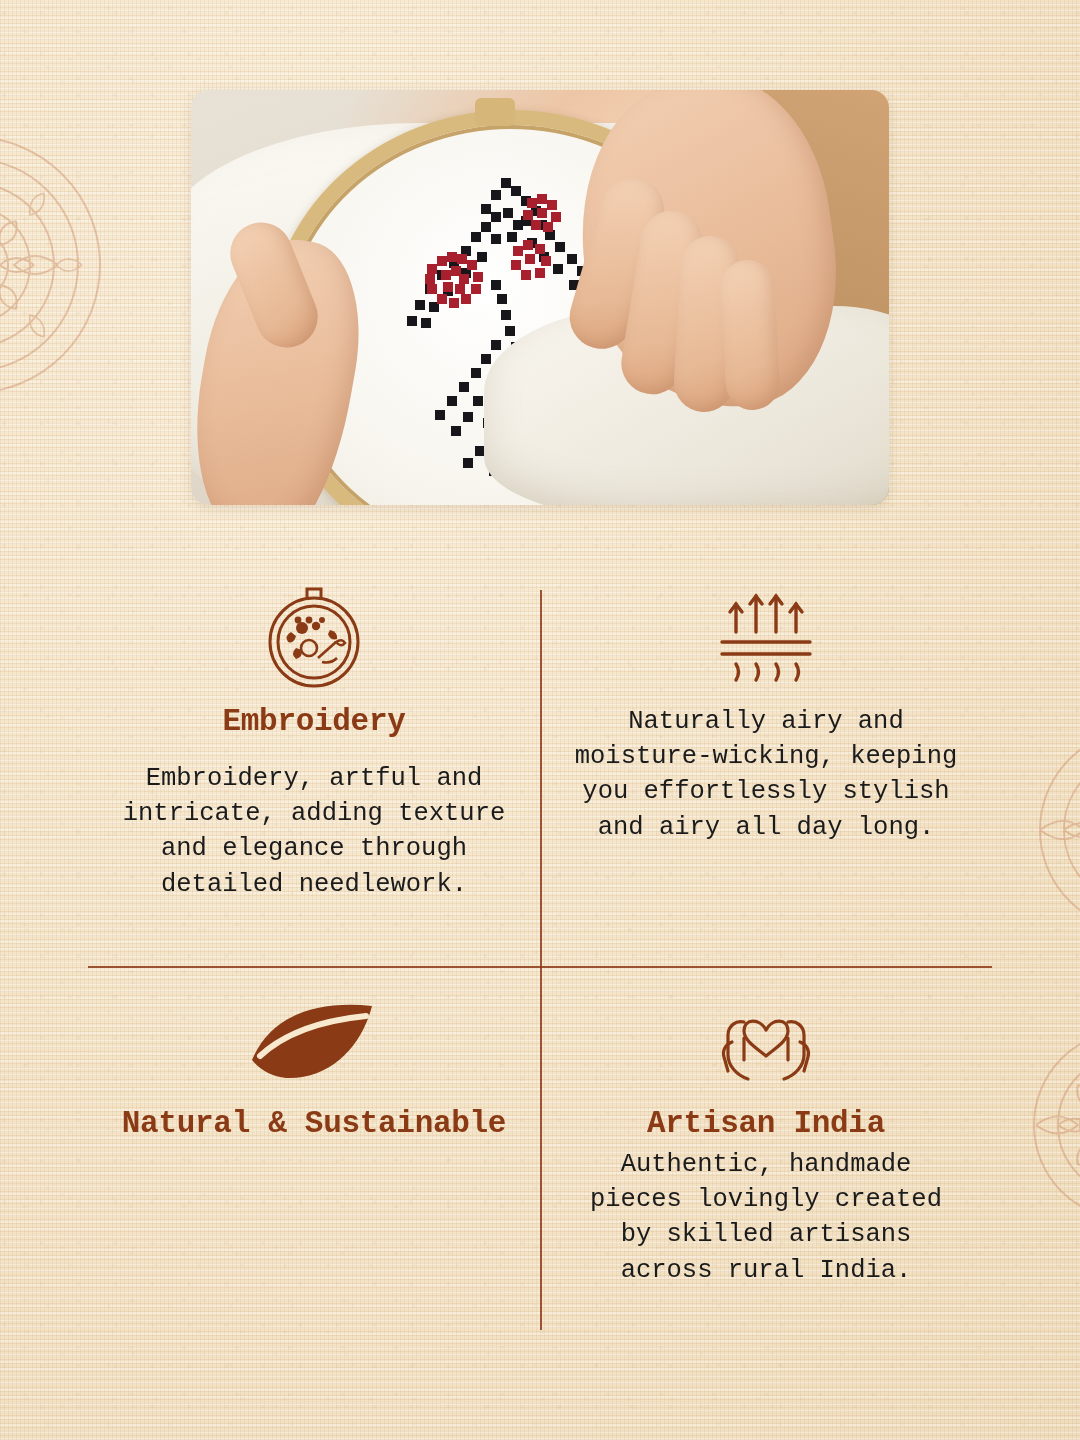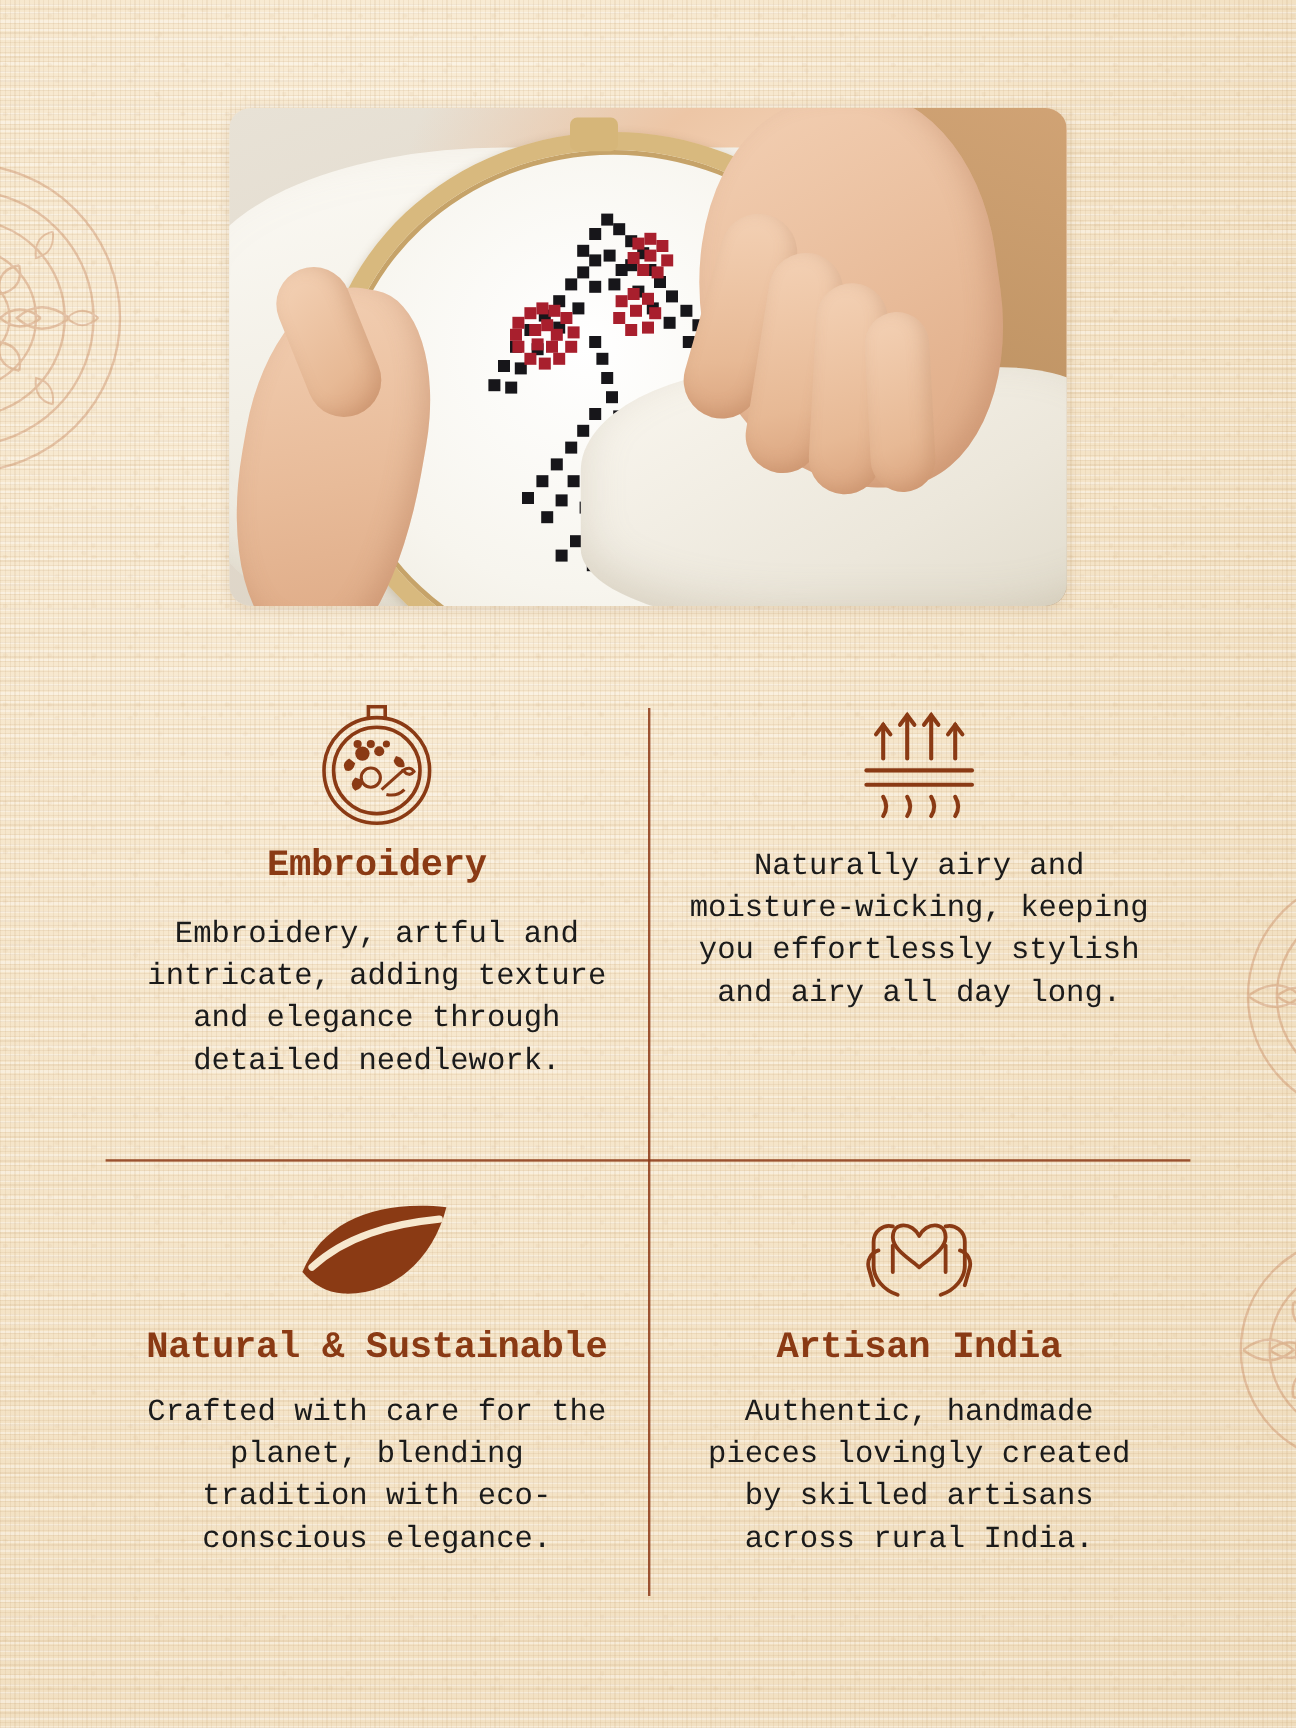--- a/index.html
+++ b/index.html
@@ -226,21 +226,21 @@
   }
   .cell p {
     margin: 0;
     font-size: 25.5px;
     line-height: 1.38;
     color: #1b1b1b;
     text-align: center;
     max-width: 390px;
   }
   .cell.r2 { padding-top: 28px; }
-  .cell.r2 h3 { margin-bottom: 18px; }
+  .cell.r2 h3 { margin-bottom: 6px; }
 </style>
 </head>
 <body>
 
 <div class="bg-base"></div>
 <div class="bg-noise"></div>
 
 <div class="mandala left">
   <svg width="260" height="290" viewBox="0 0 260 290" fill="none" stroke="currentColor" stroke-width="2">
     <circle cx="90" cy="145" r="36"></circle>
@@ -519,21 +519,20 @@
 
   <div class="cell r2">
     <div class="icon">
       <svg width="140" height="92" viewBox="0 0 140 92" fill="none">
         <path d="M8 66 C26 22 72 6 128 12 C118 52 86 86 42 84 C28 83 16 76 8 66 Z" fill="#8a3a14"></path>
         <path d="M16 62 C44 36 82 26 122 22" stroke="#f7e8ce" stroke-width="6" fill="none" stroke-linecap="round"></path>
         <path d="M128 12 C96 30 64 46 30 58" stroke="#f7e8ce" stroke-width="5" fill="none" opacity="0.0"></path>
       </svg>
     </div>
     <h3>Natural &amp; Sustainable</h3>
-    <p>Crafted with care for the planet, blending tradition with eco-conscious elegance.</p>
   </div>
 
   <div class="cell r2">
     <div class="icon">
       <svg width="112" height="100" viewBox="0 0 112 100" fill="none" stroke="#8a3a14" stroke-width="3.2" stroke-linecap="round" stroke-linejoin="round">
         <path d="M56 40 c-6-12 -22-12 -22 1 c0 10 14 18 22 25 c8-7 22-15 22-25 c0-13-16-13-22-1 z"></path>
         <path d="M34 32 c-8-2 -16 4 -16 13 v20 c0 10 8 20 20 24"></path>
         <path d="M78 32 c8-2 16 4 16 13 v20 c0 10-8 20-20 24"></path>
         <path d="M22 52 c-6 2 -10 8 -8 15 l4 14"></path>
         <path d="M90 52 c6 2 10 8 8 15 l-4 14"></path>

